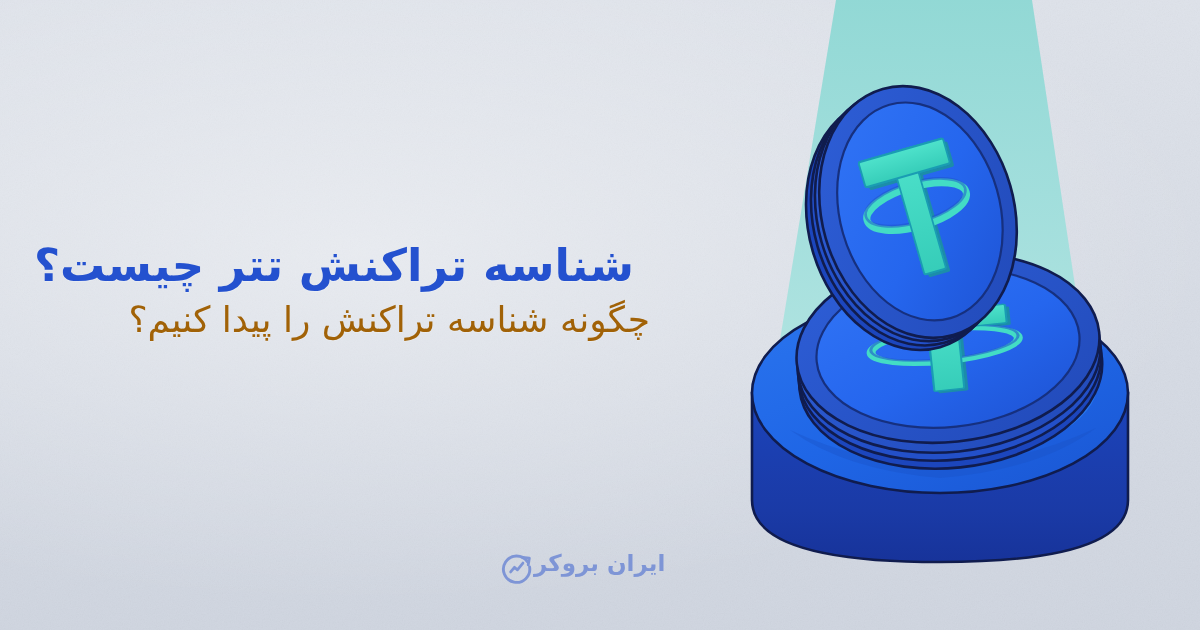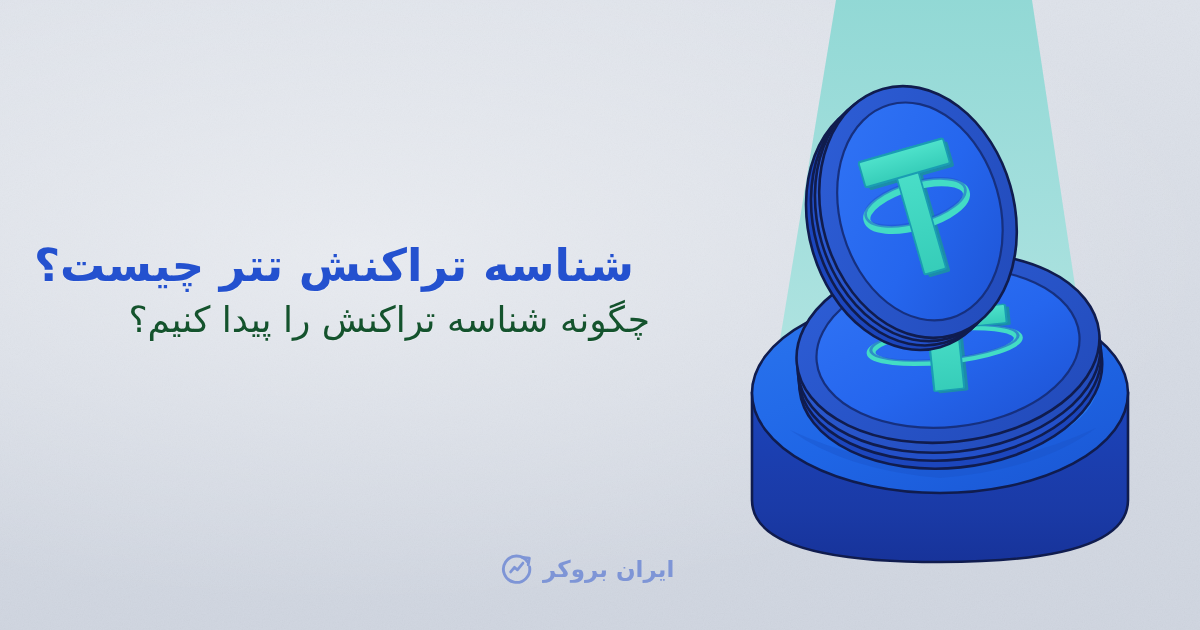--- a/index.html
+++ b/index.html
@@ -65,35 +65,33 @@
     letter-spacing: -0.4px;
     color: #2451cf;
     white-space: nowrap;
     margin: 0 16px 14px 0;
     text-shadow: 0 1px 0 rgba(255,255,255,.25);
   }
   .title-sub {
     font-size: 36px;
     font-weight: 400;
     letter-spacing: -0.2px;
-    color: #14532d;
+    color: #a16207;
     white-space: nowrap;
     margin: 0;
     text-shadow: 0 1px 0 rgba(255,255,255,.22);
   }
 
   
   .brand {
     position: absolute;
     left: 500px;
     top: 552px;
     display: flex;
     flex-direction: row-reverse;
-    align-items: center;
-    gap: 9px;
     direction: rtl;
   }
   .brand-mark {
     width: 34px; height: 34px;
     flex: 0 0 34px;
     display: block;
   }
   .brand-text {
     font-size: 23px;
     font-weight: 700;

